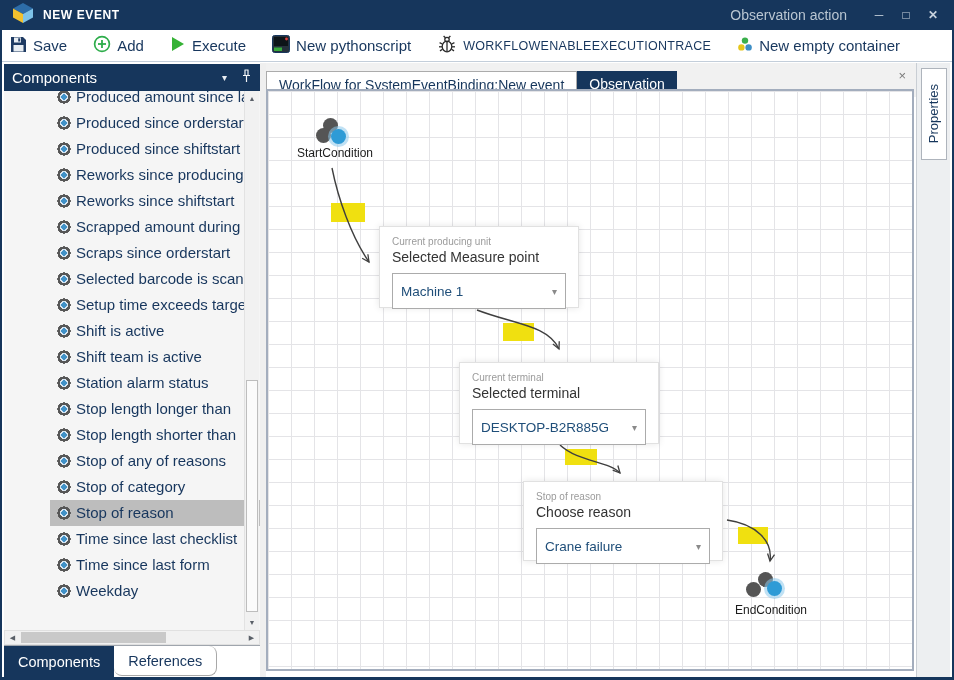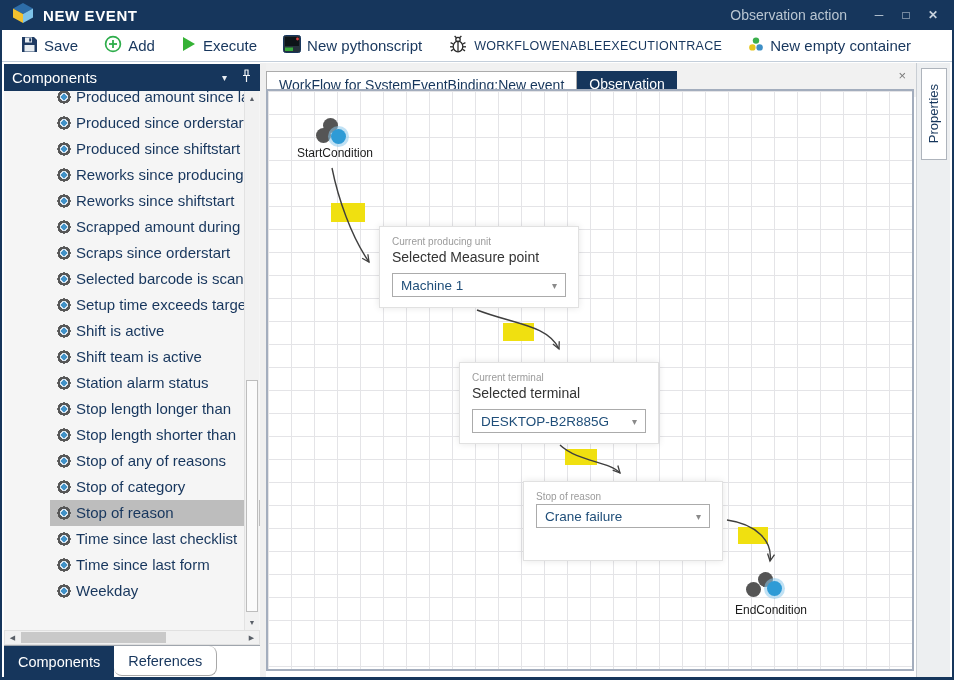--- a/index.html
+++ b/index.html
@@ -2,28 +2,28 @@
 <html><head>
 <meta charset="utf-8">
 <style>
   * { margin:0; padding:0; box-sizing:border-box; }
   body { background:#d7d7d7; font-family:"Liberation Sans", sans-serif; }
   .window { position:relative; width:954px; height:680px; background:#fff;
             border-left:2px solid #16365C; border-right:2px solid #16365C; border-bottom:3px solid #16365C; overflow:hidden; }
 
   
   .titlebar { height:30px; background:#16365C; display:flex; align-items:center; padding:0 10px; gap:9px; }
-  .titlebar .title { color:#FFFFFF; font-size:15px; font-weight:600; letter-spacing:.6px; }
+  .titlebar .title { color:#FFFFFF; font-size:12px; font-weight:600; letter-spacing:.6px; }
   .titlebar .spacer { flex:1; }
   .titlebar .context { color:#B9C6D2; font-size:14px; margin-right:14px;margin-left:20px; }
   .win-btn { color:#C7D2DD; font-size:12px; width:18px; text-align:center; cursor:default; }
   .win-btn.close { font-weight:bold; }
 
   
-  .toolbar { height:32px; background:#fff; display:flex; align-items:center; gap:26px; padding:0 19px; border-bottom:1px solid #C3CEDA; }
+  .toolbar { height:32px; background:#fff; display:flex; align-items:center; gap:26px; padding:0 8px; border-bottom:1px solid #C3CEDA; }
   .tb { display:flex; align-items:center; gap:6px; background:none; border:none; font-family:inherit; color:#17365D; font-size:15px; cursor:pointer; }
   .tb.caps span.t { font-size:12.5px; letter-spacing:.3px; }
 
   
   .content { position:absolute; top:63px; left:2px; right:2px; bottom:0; }
 
   
   .sidebar { position:absolute; left:0; top:0; width:256px; height:100%; background:#fff; }
   .side-header { position:absolute; top:1px; left:0; right:0; height:27px; background:#16365C; color:#fff;
                  display:flex; align-items:center; padding:0 8px; font-size:15px; }
@@ -65,21 +65,21 @@
 
   .canvas { position:absolute; left:0; right:2px; top:26px; bottom:6px; border:2px solid #A3ADBD; background:#fff; overflow:hidden; }
   .grid { position:absolute; inset:0;
           background-image:linear-gradient(#E4E4E7 1px, transparent 1px), linear-gradient(90deg, #E4E4E7 1px, transparent 1px);
           background-size:23px 23px; }
   .hl { position:absolute; background:#F0E010; }
   .arrows { position:absolute; inset:0; pointer-events:none; }
   .step { position:absolute; width:200px; height:82px; background:#fff; border:1px solid #E1E1E1; box-shadow:0 0 7px rgba(0,0,0,.10); padding:9px 12px 0 12px; cursor:move; }
   .step .cat { font-size:10px; color:#9B9B9B; margin-bottom:2px; }
   .step .ttl { font-size:14px; color:#333; margin-bottom:8px; }
-  .dd { height:24px; border:1px solid #ABABAB; background:#fff; display:flex; align-items:center; justify-content:space-between; padding:0 8px; cursor:pointer; }
+  .dd { height:36px; border:1px solid #ABABAB; background:#fff; display:flex; align-items:center; justify-content:space-between; padding:0 8px; cursor:pointer; }
   .dd .val { font-size:13.5px; color:#1F4E79; }
   .dd .caret { font-size:10px; color:#8A8A8A; }
   .step1 { left:111px; top:135px; }
   .step2 { left:191px; top:271px; }
   .step3 { left:255px; top:390px; height:80px; }
   .nc { position:absolute; width:15px; height:15px; border-radius:50%; }
   .nc.dark { background:#555; }
   .nc.blue { background:#2E9BD6; box-shadow:0 0 0 3px rgba(140,200,235,.55); }
   .node-label { position:absolute; font-size:12px; color:#1C1C1C; text-align:center; cursor:move; }
 
@@ -269,20 +269,21 @@
           <div class="cat">Current terminal</div>
           <div class="ttl">Selected terminal</div>
           <div class="dd">
             <span class="val">DESKTOP-B2R885G</span>
             <span class="caret">▾</span>
           </div>
         </div>
 
         <div class="step step3">
           <div class="cat">Stop of reason</div>
+          <div class="ttl">Choose reason</div>
           <div class="dd">
             <span class="val">Crane failure</span>
             <span class="caret">▾</span>
           </div>
         </div>
 
         <div class="nc dark" style="left:490px; top:481px;"></div>
         <div class="nc dark" style="left:478px; top:491px;"></div>
         <div class="nc blue" style="left:499px; top:490px;"></div>
         <div class="node-label" style="left:458px; top:512px; width:90px;">EndCondition</div>

